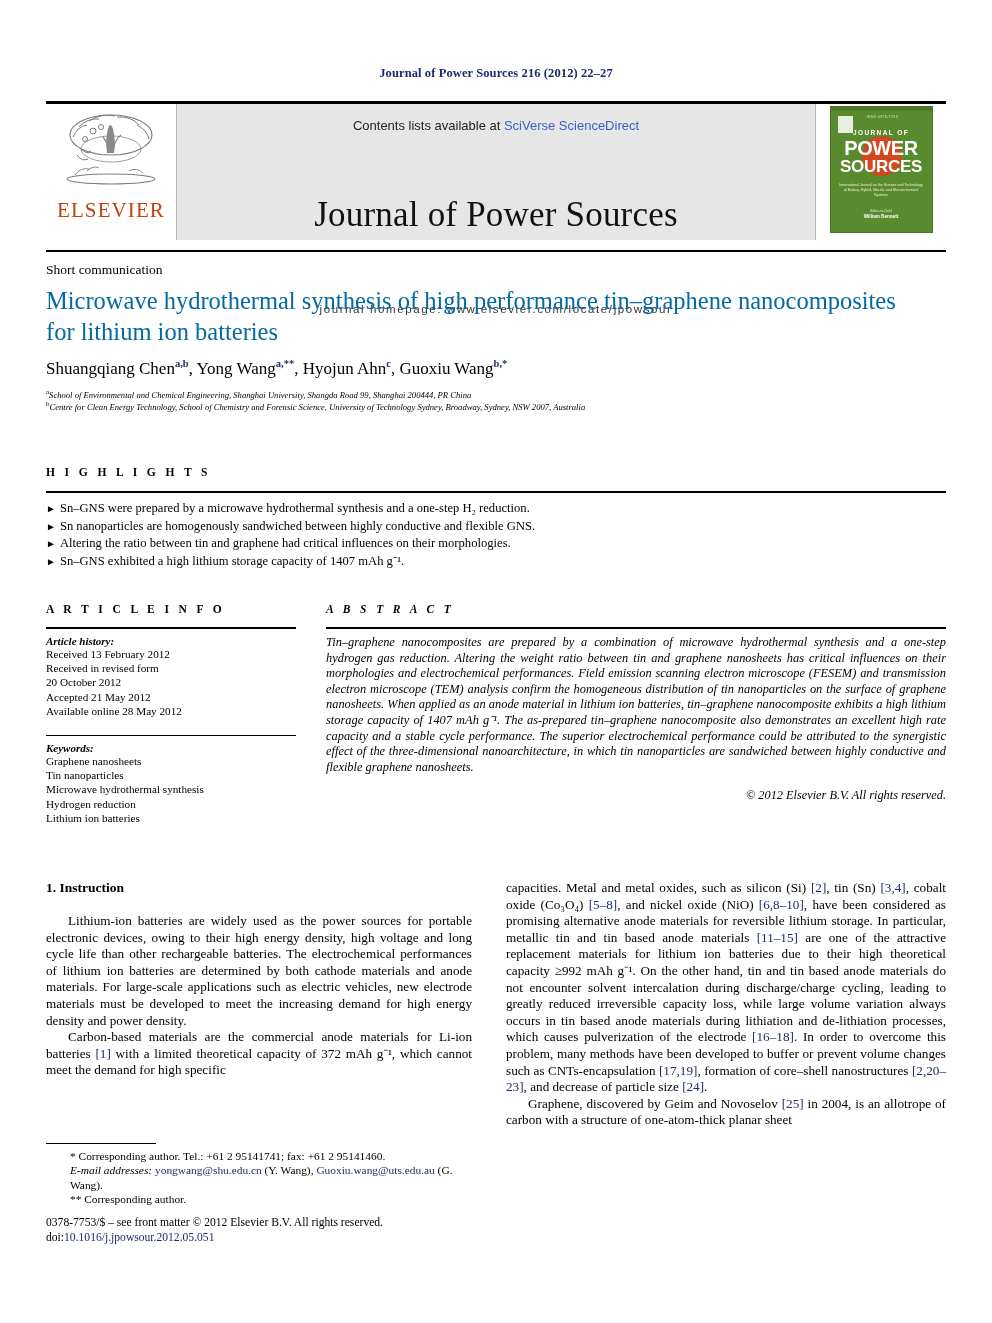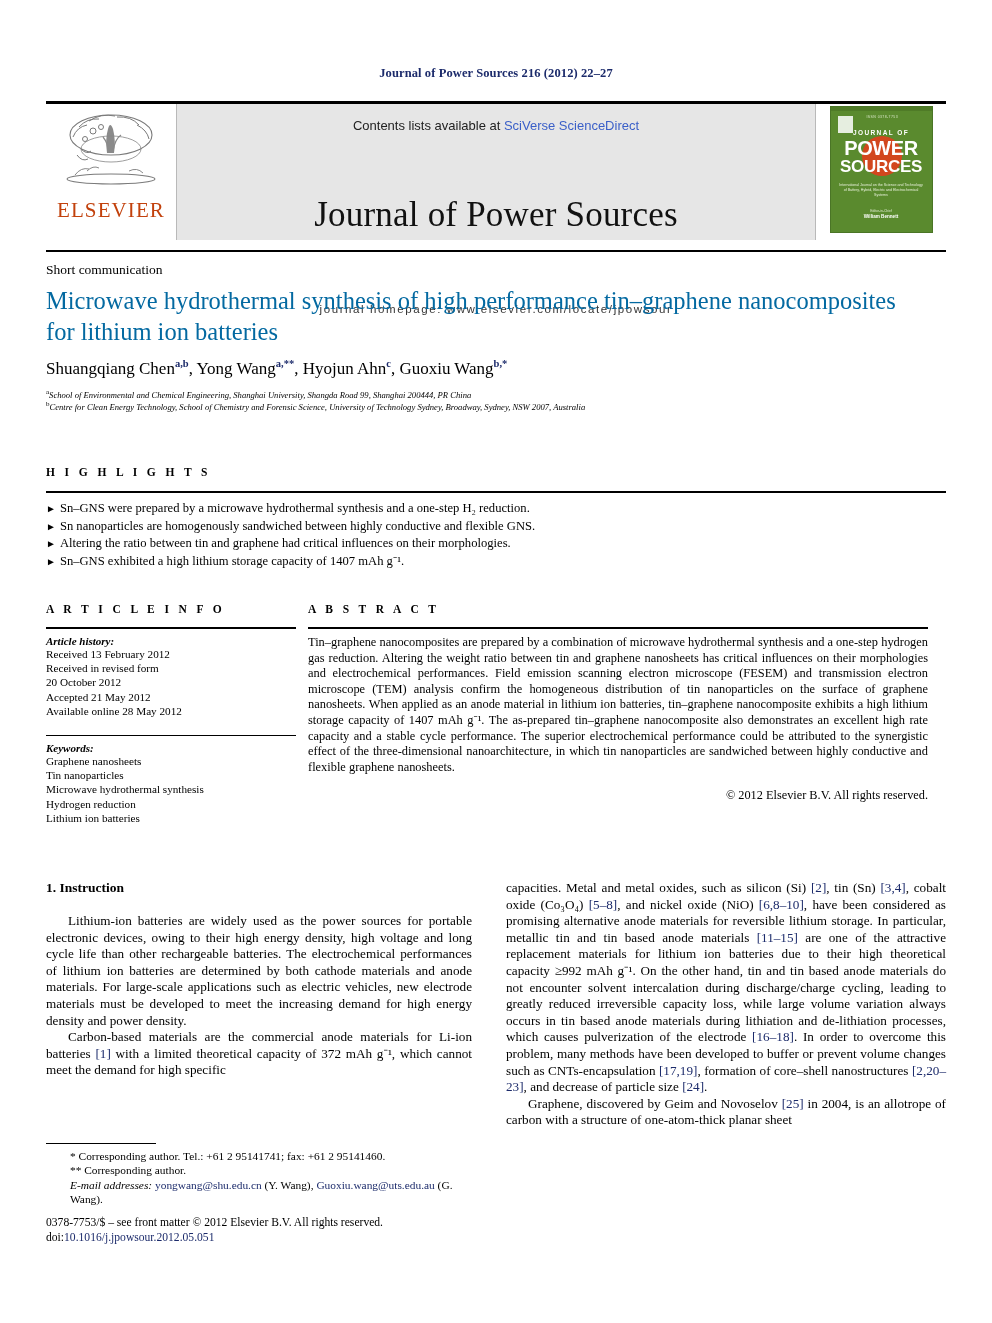--- a/index.html
+++ b/index.html
@@ -241,23 +241,24 @@
 
   
   .info-col {
     position: absolute;
     left: 46px;
     top: 603px;
     width: 250px;
   }
   .abs-col {
     position: absolute;
-    left: 308px;
+    left: 326px;
     top: 603px;
     width: 620px;
+    font-style: italic;
   }
   .thin-rule {
     border-top: 2px solid #000;
     margin-top: 12px;
     margin-bottom: 6px;
   }
   .info-head {
     font-size: 11px;
     font-style: italic;
     font-weight: bold;
@@ -457,28 +458,28 @@
   </div>
 
   <div class="col-right">
     <p class="para noindent" id="rp1"><span>capacities. Metal and metal oxides, such as silicon (Si) </span><span class="ref">[2]</span><span>, tin (Sn) </span><span class="ref">[3,4]</span><span>, cobalt oxide (Co₃O₄) </span><span class="ref">[5–8]</span><span>, and nickel oxide (NiO) </span><span class="ref">[6,8–10]</span><span>, have been considered as promising alternative anode materials for reversible lithium storage. In particular, metallic tin and tin based anode materials </span><span class="ref">[11–15]</span><span> are one of the attractive replacement materials for lithium ion batteries due to their high theoretical capacity ≥992 mAh g⁻¹. On the other hand, tin and tin based anode materials do not encounter solvent intercalation during discharge/charge cycling, leading to greatly reduced irreversible capacity loss, while large volume variation always occurs in tin based anode materials during lithiation and de-lithiation processes, which causes pulverization of the electrode </span><span class="ref">[16–18]</span><span>. In order to overcome this problem, many methods have been developed to buffer or prevent volume changes such as CNTs-encapsulation </span><span class="ref">[17,19]</span><span>, formation of core–shell nanostructures </span><span class="ref">[2,20–23]</span><span>, and decrease of particle size </span><span class="ref">[24]</span><span>.</span></p>
     <p class="para" id="rp2"><span>Graphene, discovered by Geim and Novoselov </span><span class="ref">[25]</span><span> in 2004, is an allotrope of carbon with a structure of one-atom-thick planar sheet</span></p>
   </div>
 
   <div class="footnotes">
     <div class="fn-rule"></div>
     <div class="fn-line ind">* Corresponding author. Tel.: +61 2 95141741; fax: +61 2 95141460.</div>
-    <div class="fn-line ind">** Corresponding author.</div>
     <div class="fn-line" style="padding-left:24px;text-indent:0;">
       <i>E-mail addresses:</i>
       <span class="email">yongwang@shu.edu.cn</span>
       <span>(Y. Wang),</span>
       <span class="email">Guoxiu.wang@uts.edu.au</span>
       <span>(G. Wang).</span>
     </div>
+    <div class="fn-line ind">** Corresponding author.</div>
   </div>
 
   <div class="imprint">
     <div>0378-7753/$ – see front matter © 2012 Elsevier B.V. All rights reserved.</div>
     <div><span>doi:</span><span class="doi-link">10.1016/j.jpowsour.2012.05.051</span></div>
   </div>
 
 </div>
 
 </body></html>

